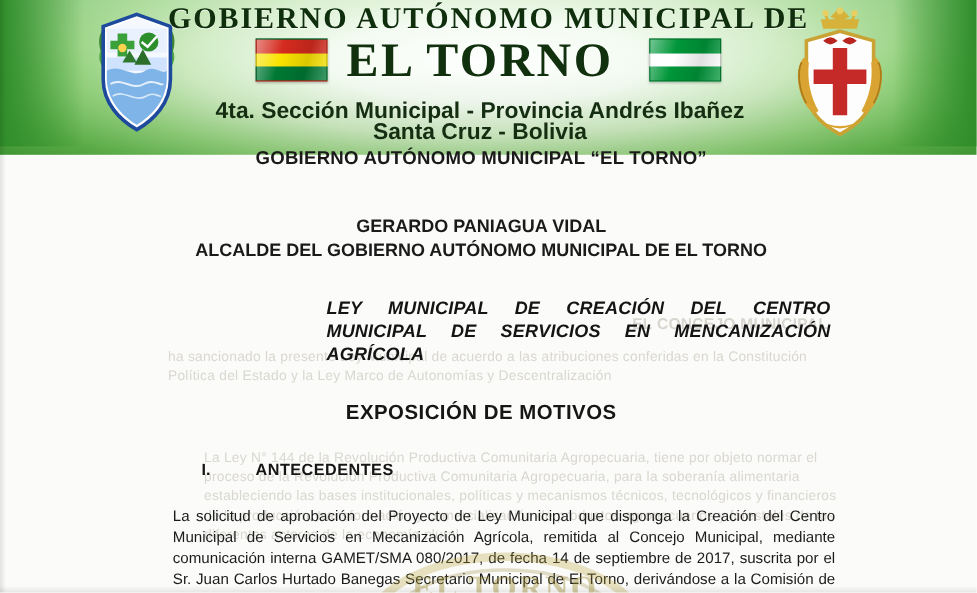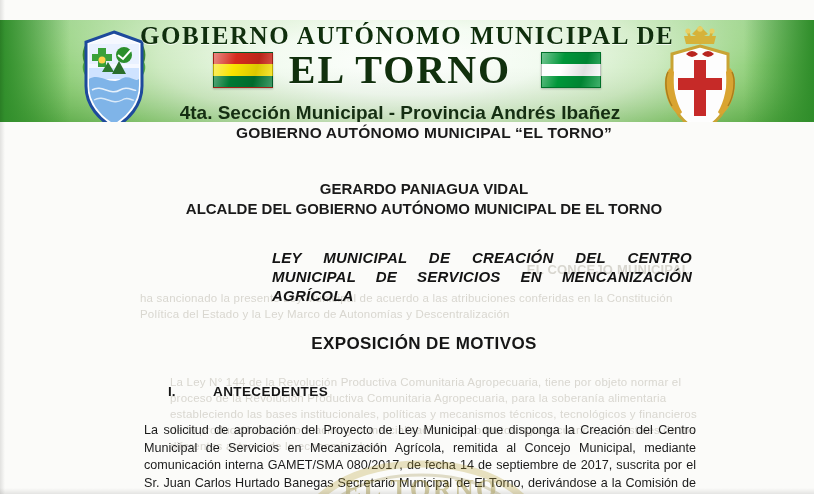--- a/index.html
+++ b/index.html
@@ -22,25 +22,24 @@
     background: #fbfbf9;
     overflow: hidden;
   }
 
   
   .banner {
     position: absolute;
     left: 0;
     top: 0;
     width: 814px;
-    height: 102px;
+    height: 129px;
     background:
       radial-gradient(ellipse 520px 130px at 50% 40%, #ffffff 0%, #f2fbf0 26%, #cdeac0 48%, #8fcf78 68%, #5fb54b 84%, #3f9b33 100%);
     overflow: hidden;
-    margin-top: 20px;
   }
   .banner::before {
     content: "";
     position: absolute;
     left: 0; top: 0; right: 0; bottom: 0;
     background: linear-gradient(to bottom, rgba(255,255,255,0.28) 0%, rgba(255,255,255,0) 45%, rgba(0,0,0,0.06) 100%);
     pointer-events: none;
   }
   .banner-leftedge, .banner-rightedge {
     position: absolute;
@@ -131,21 +130,21 @@
   .doc {
     position: absolute;
     left: 0;
     top: 122px;
     width: 814px;
     height: 372px;
   }
 
   .centered {
     position: absolute;
-    left: 87px;
+    left: 64px;
     width: 674px;
     text-align: center;
   }
 
   .gov-line {
     top: 2px;
     font-size: 15.5px;
     font-weight: bold;
     letter-spacing: 0.2px;
     color: #1a1a1a;
@@ -307,20 +306,21 @@
         </g>
       </svg>
     </div>
 
     <div class="flag flag-bolivia"></div>
     <div class="flag flag-santacruz"></div>
 
     <div class="banner-title">GOBIERNO AUTÓNOMO MUNICIPAL DE</div>
     <div class="banner-main">EL TORNO</div>
     <div class="banner-sub1">4ta. Sección Municipal - Provincia Andrés Ibañez</div>
+    <div class="banner-sub2">Santa Cruz - Bolivia</div>
   </div>
 
   <div class="doc">
 
     <div class="ghost ghost-a">EL CONCEJO MUNICIPAL</div>
     <div class="ghost ghost-b">ha sancionado la presente Ley Municipal de acuerdo a las atribuciones conferidas en la Constitución Política del Estado y la Ley Marco de Autonomías y Descentralización</div>
     <div class="ghost ghost-c">La Ley N° 144 de la Revolución Productiva Comunitaria Agropecuaria, tiene por objeto normar el proceso de la Revolución Productiva Comunitaria Agropecuaria, para la soberanía alimentaria estableciendo las bases institucionales, políticas y mecanismos técnicos, tecnológicos y financieros de la producción, transformación y comercialización de productos agropecuarios y forestales de los diferentes actores de la economía plural</div>
 
     <div class="centered gov-line">GOBIERNO AUTÓNOMO MUNICIPAL “EL TORNO”</div>
 

